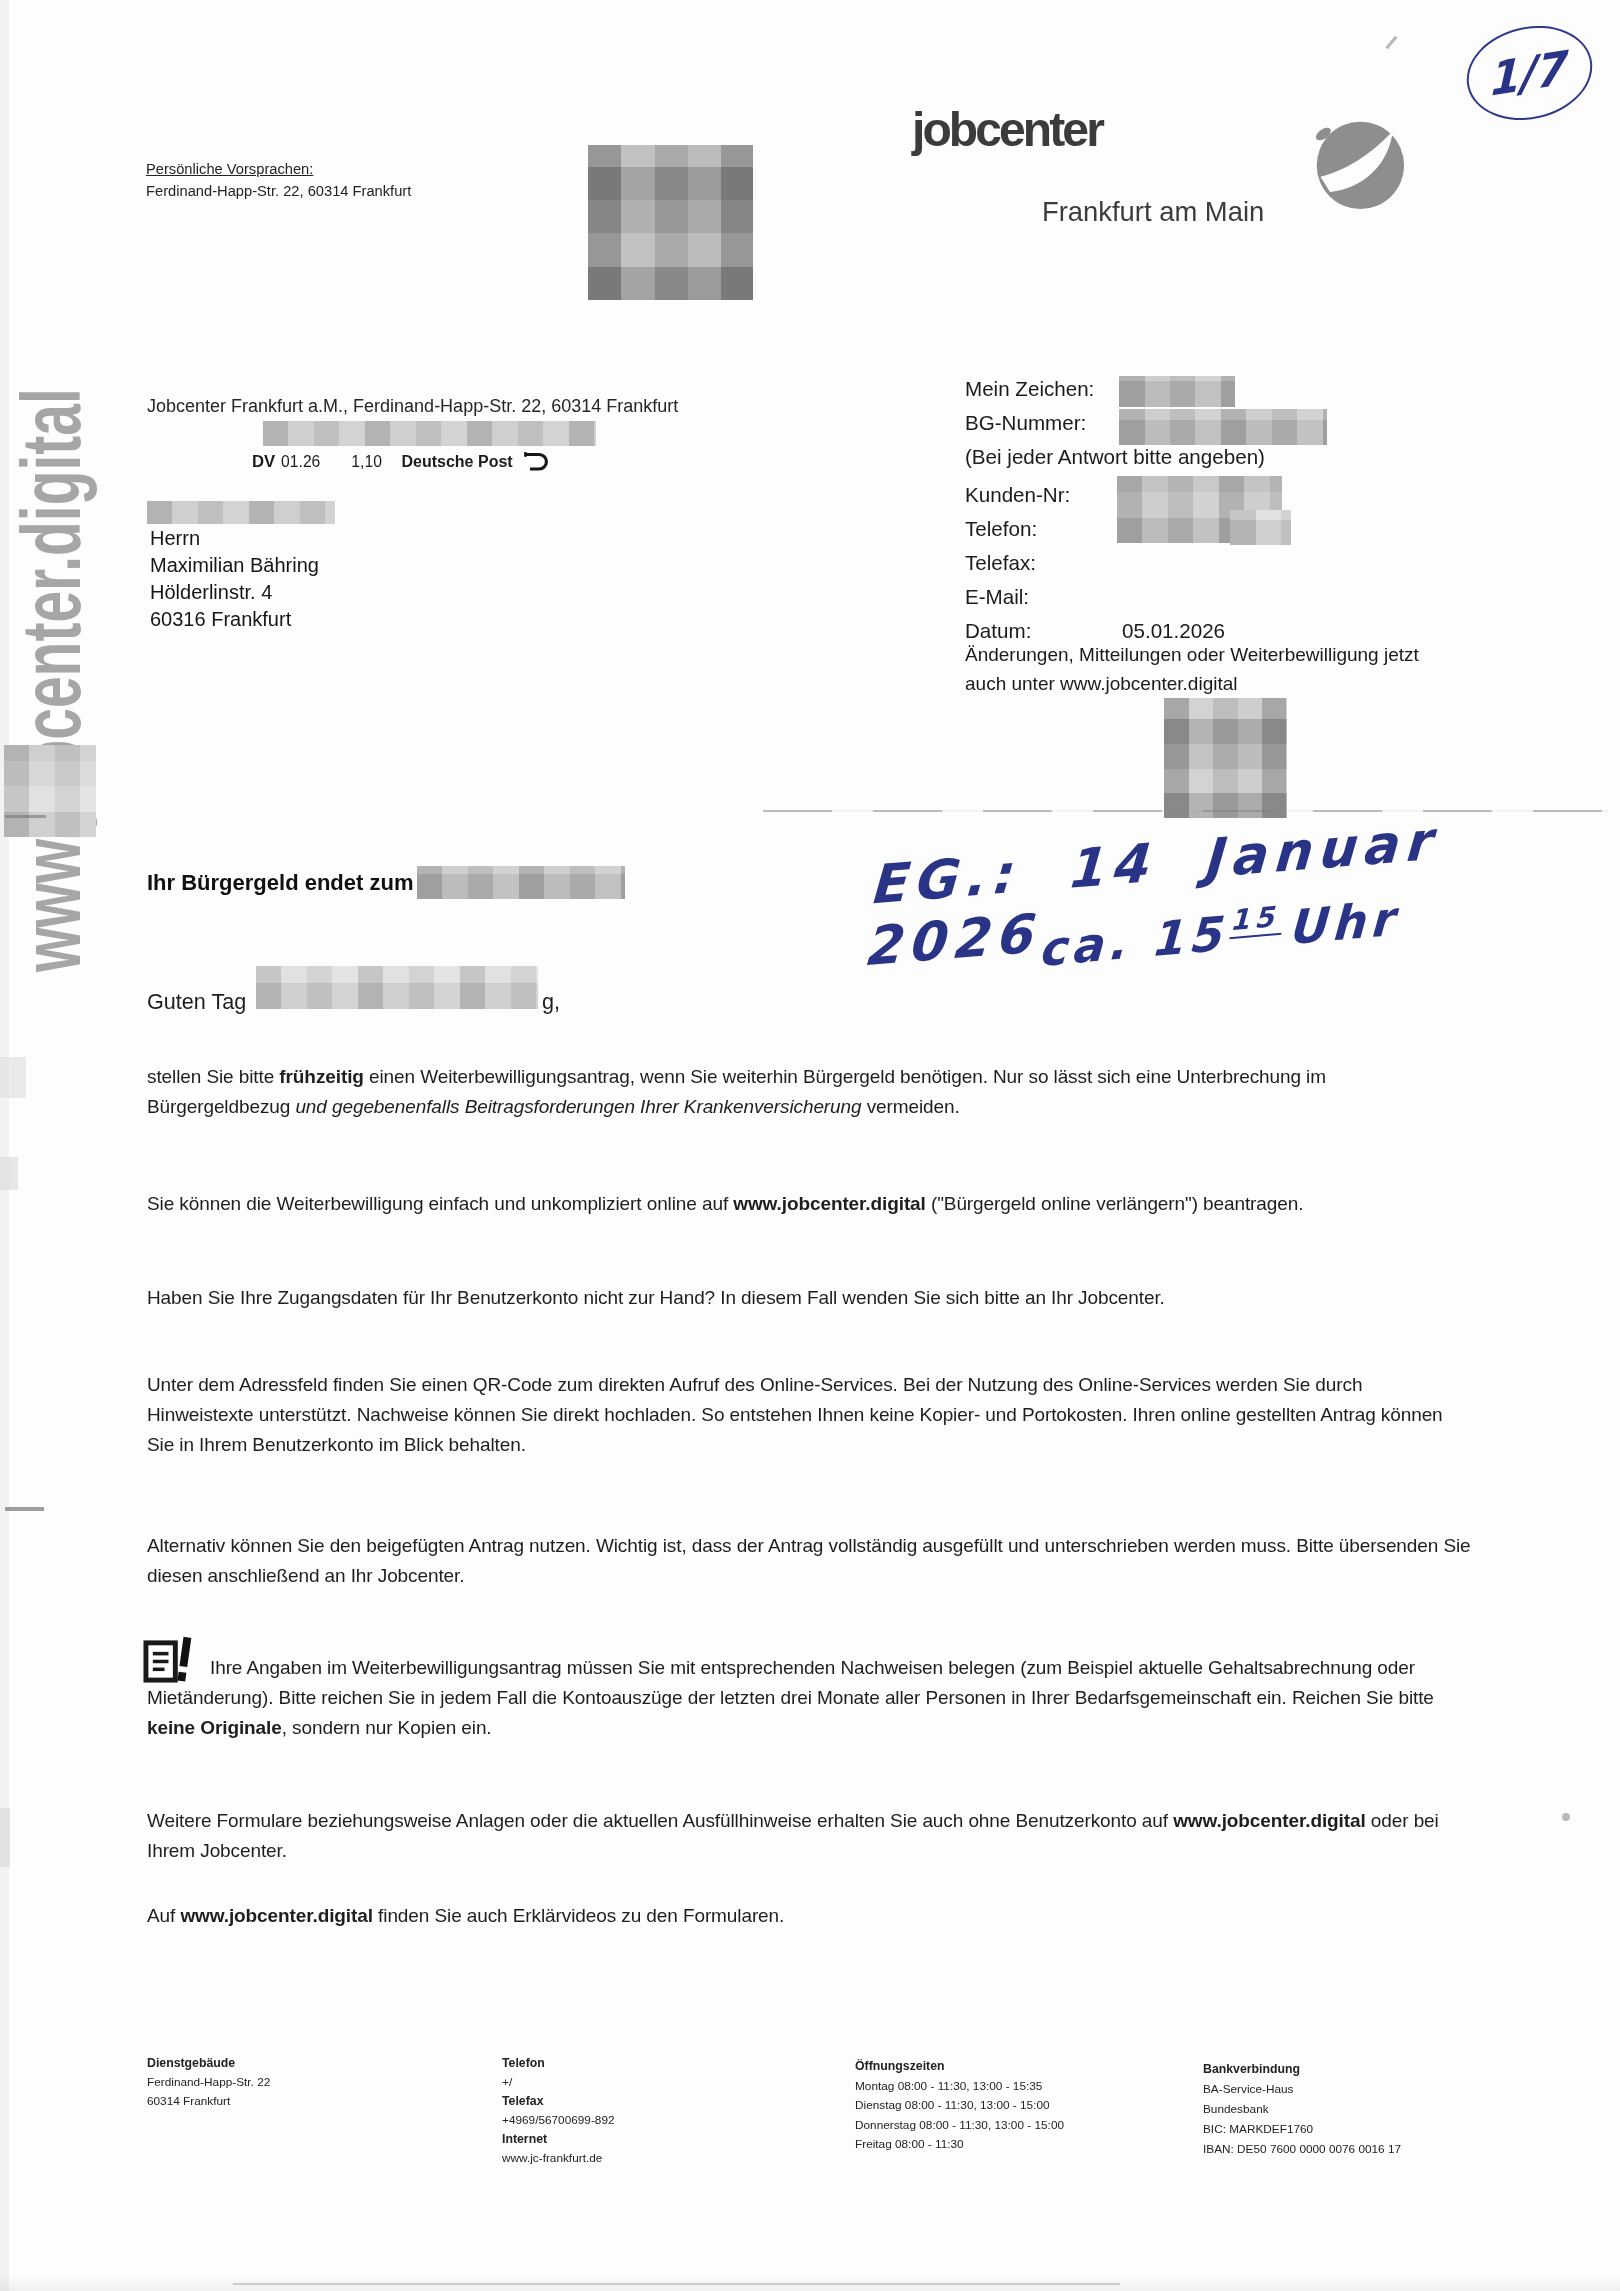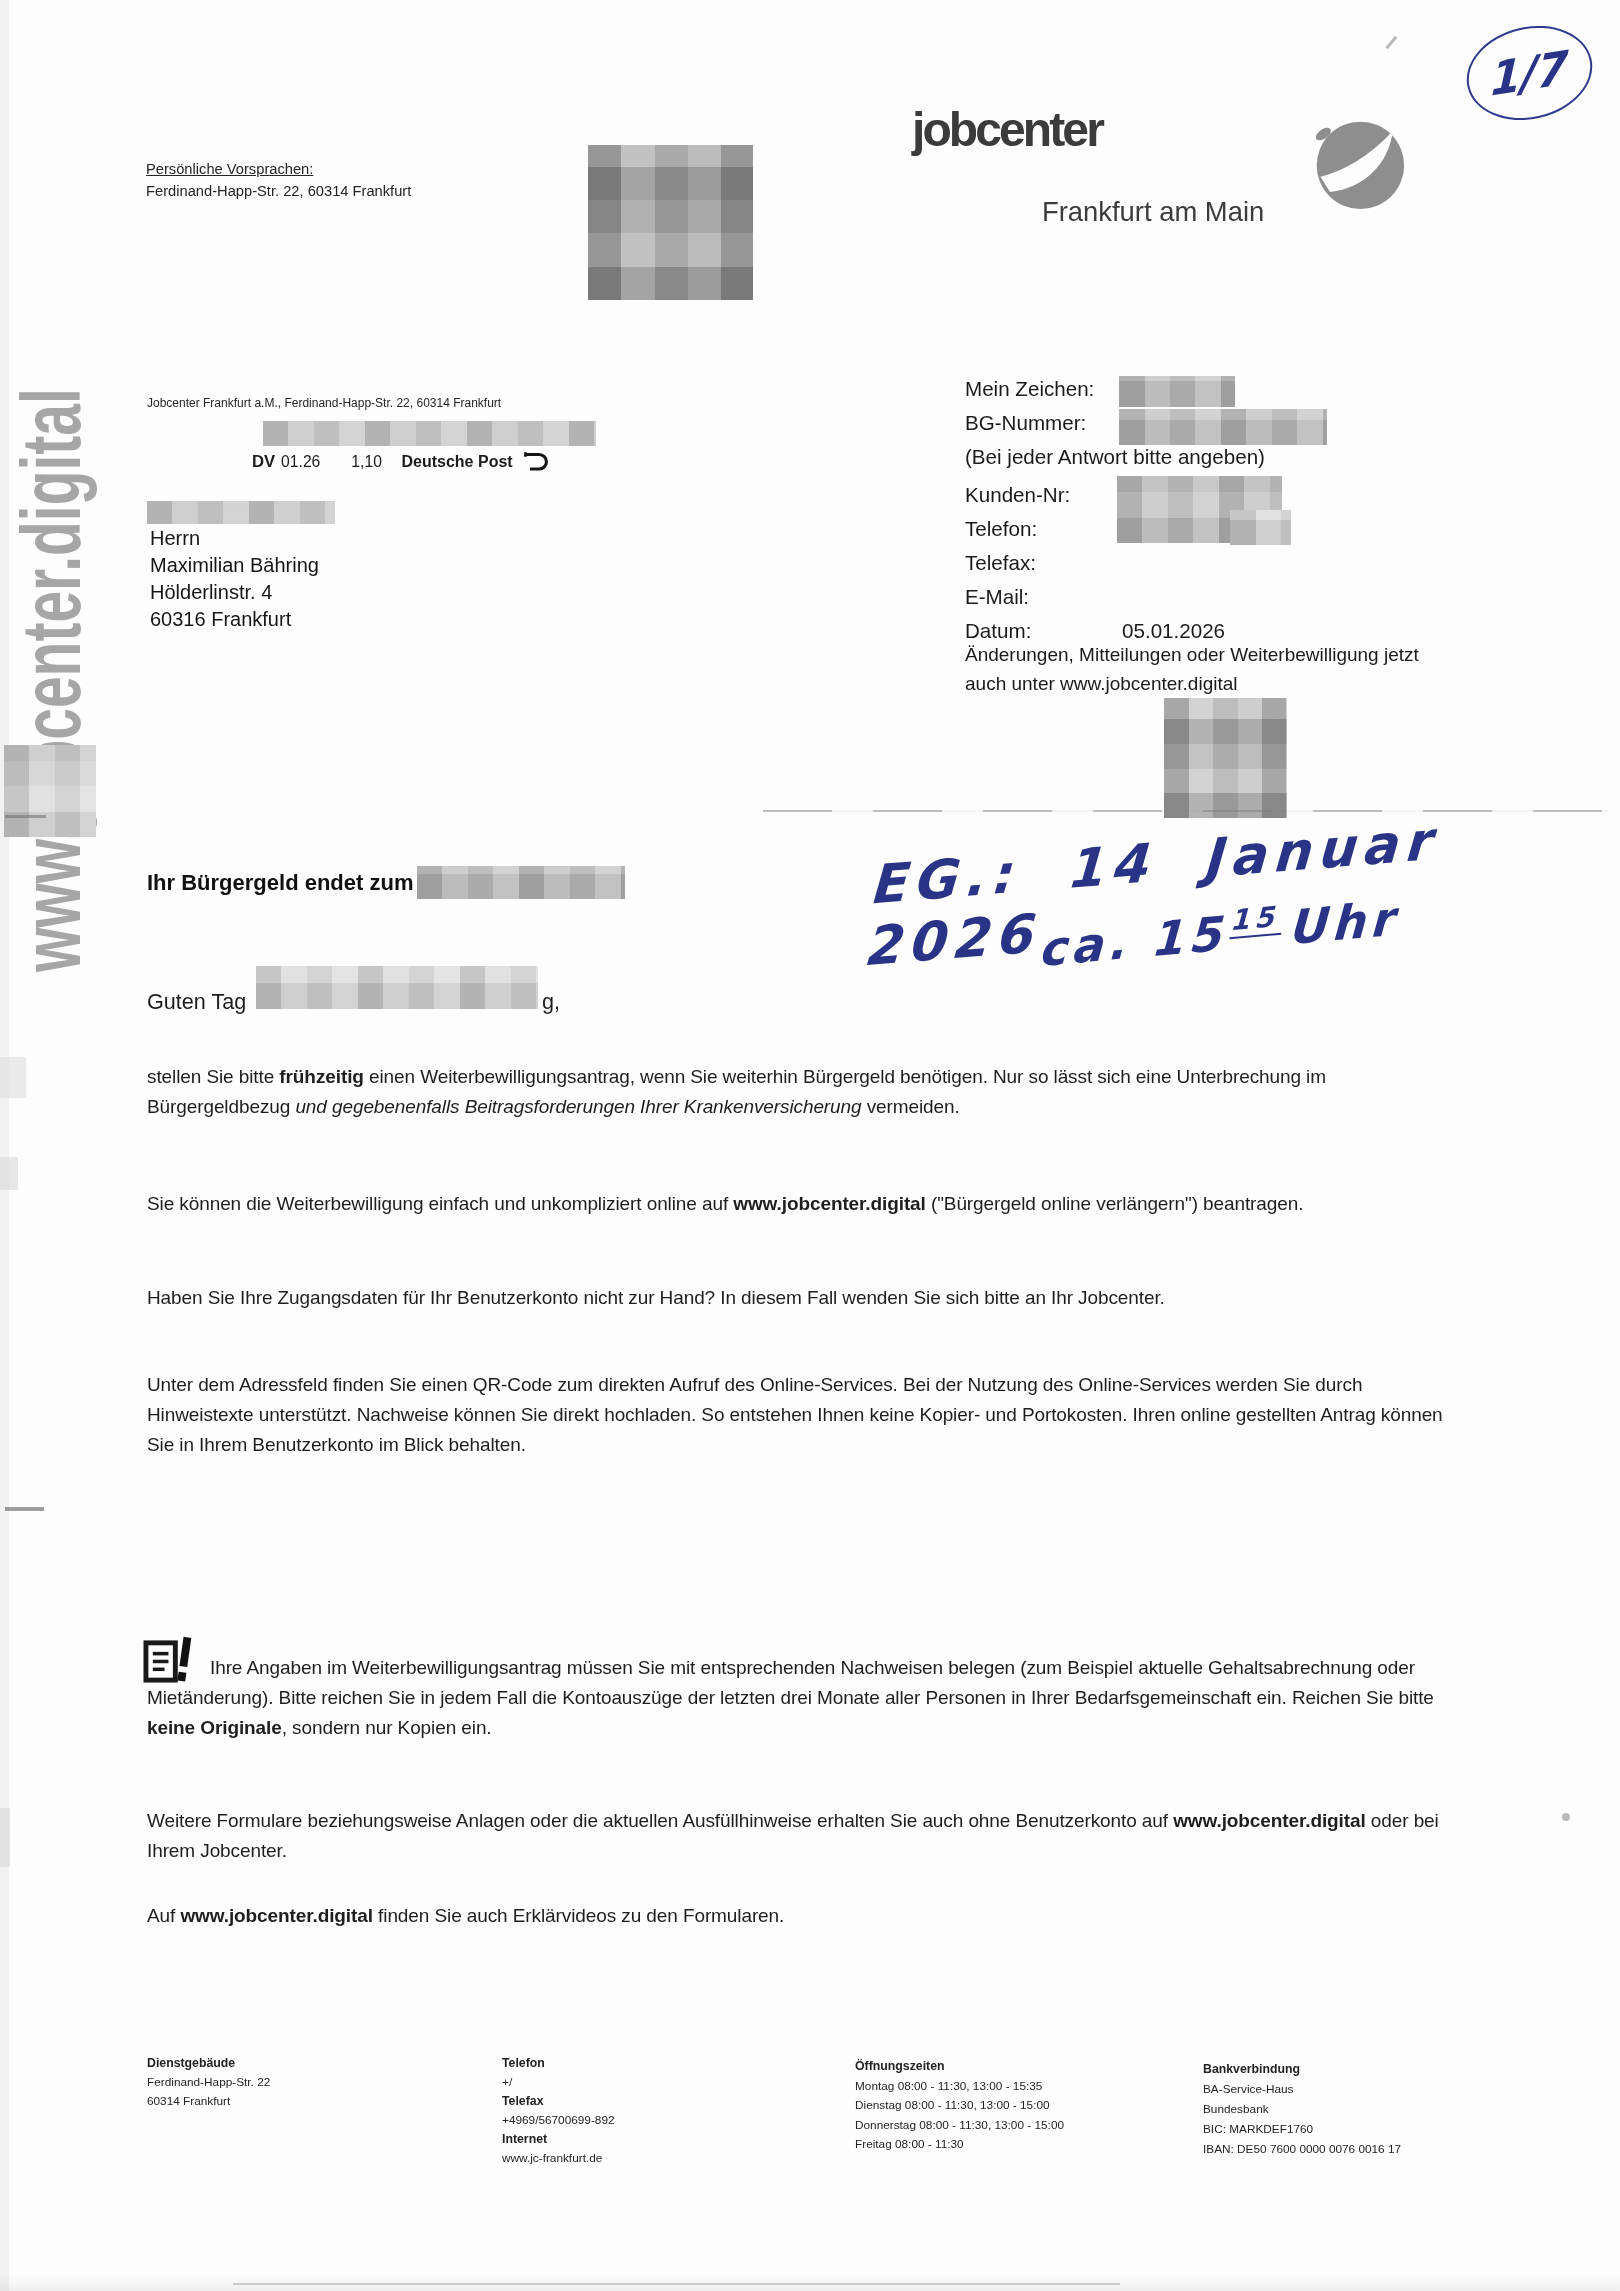--- a/index.html
+++ b/index.html
@@ -42,21 +42,21 @@
   .pix-dark{background-color:#a8a8a8;}
 
   
   .visits{left:146px;top:159px;font-size:14.7px;line-height:21.6px;color:#242424;}
   .visits .u{text-decoration:underline;}
   .logo-word{left:912px;top:102px;font-size:48px;font-weight:700;letter-spacing:-2.9px;color:#3b3b3b;}
   .logo-city{left:1042px;top:196px;font-size:27.4px;color:#3c3c3c;}
   .logo-leaf{left:1311px;top:116px;width:95px;height:95px;}
 
   
-  .sender-line{left:147px;top:396px;font-size:12px;color:#262626;}
+  .sender-line{left:147px;top:396px;font-size:18px;color:#262626;}
   .franking{left:252px;top:450px;font-size:15.7px;color:#1c1c1c;display:flex;align-items:center;}
   .franking .dv{font-weight:700;font-size:16.7px;}
   .franking .dvv{margin-left:5.9px;}
   .franking .postage{margin-left:31px;}
   .franking .carrier{margin-left:19.6px;font-weight:700;font-size:16px;}
   .franking svg{margin-left:6.9px;}
   .recipient{left:150px;top:525px;font-size:20px;line-height:27px;color:#161616;}
 
   
   .watermark{left:-13.7px;top:972px;width:667px;height:90px;transform-origin:0 0;
@@ -201,20 +201,21 @@
   <div class="abs salutation">
     <span>Guten Tag</span>
     <span class="pixinline pix-light cells26 pix" style="position:relative;left:0;top:0;"></span>
     <span>g,</span>
   </div>
 
   <div class="abs para p1"><span>stellen Sie bitte </span><span class="b">frühzeitig</span><span> einen Weiterbewilligungsantrag, wenn Sie weiterhin Bürgergeld benötigen. Nur so lässt sich eine Unterbrechung im Bürgergeldbezug </span><span class="i">und gegebenenfalls Beitragsforderungen Ihrer Krankenversicherung</span><span> vermeiden.</span></div>
   <div class="abs para p2"><span>Sie können die Weiterbewilligung einfach und unkompliziert online auf </span><span class="b">www.jobcenter.digital</span><span> ("Bürgergeld online verlängern") beantragen.</span></div>
   <div class="abs para p3"><span>Haben Sie Ihre Zugangsdaten für Ihr Benutzerkonto nicht zur Hand? In diesem Fall wenden Sie sich bitte an Ihr Jobcenter.</span></div>
   <div class="abs para p4"><span>Unter dem Adressfeld finden Sie einen QR-Code zum direkten Aufruf des Online-Services. Bei der Nutzung des Online-Services werden Sie durch Hinweistexte unterstützt. Nachweise können Sie direkt hochladen. So entstehen Ihnen keine Kopier- und Portokosten. Ihren online gestellten Antrag können Sie in Ihrem Benutzerkonto im Blick behalten.</span></div>
+  <div class="abs para p5"><span>Alternativ können Sie den beigefügten Antrag nutzen. Wichtig ist, dass der Antrag vollständig ausgefüllt und unterschrieben werden muss. Bitte übersenden Sie diesen anschließend an Ihr Jobcenter.</span></div>
   <div class="abs note-icon">
     <svg width="49" height="51" viewBox="0 0 50 52">
       <rect x="3" y="8" width="30" height="38" fill="#ffffff" stroke="#1a1a1a" stroke-width="5"></rect>
       <line x1="10" y1="19" x2="26" y2="19" stroke="#1a1a1a" stroke-width="3.6"></line>
       <line x1="10" y1="27" x2="26" y2="27" stroke="#1a1a1a" stroke-width="3.6"></line>
       <line x1="10" y1="35" x2="22" y2="35" stroke="#1a1a1a" stroke-width="3.6"></line>
       <g transform="rotate(8 41 26)">
         <rect x="38" y="2" width="8" height="30" fill="#111"></rect>
         <rect x="38" y="38" width="8" height="9" fill="#111"></rect>
       </g>

